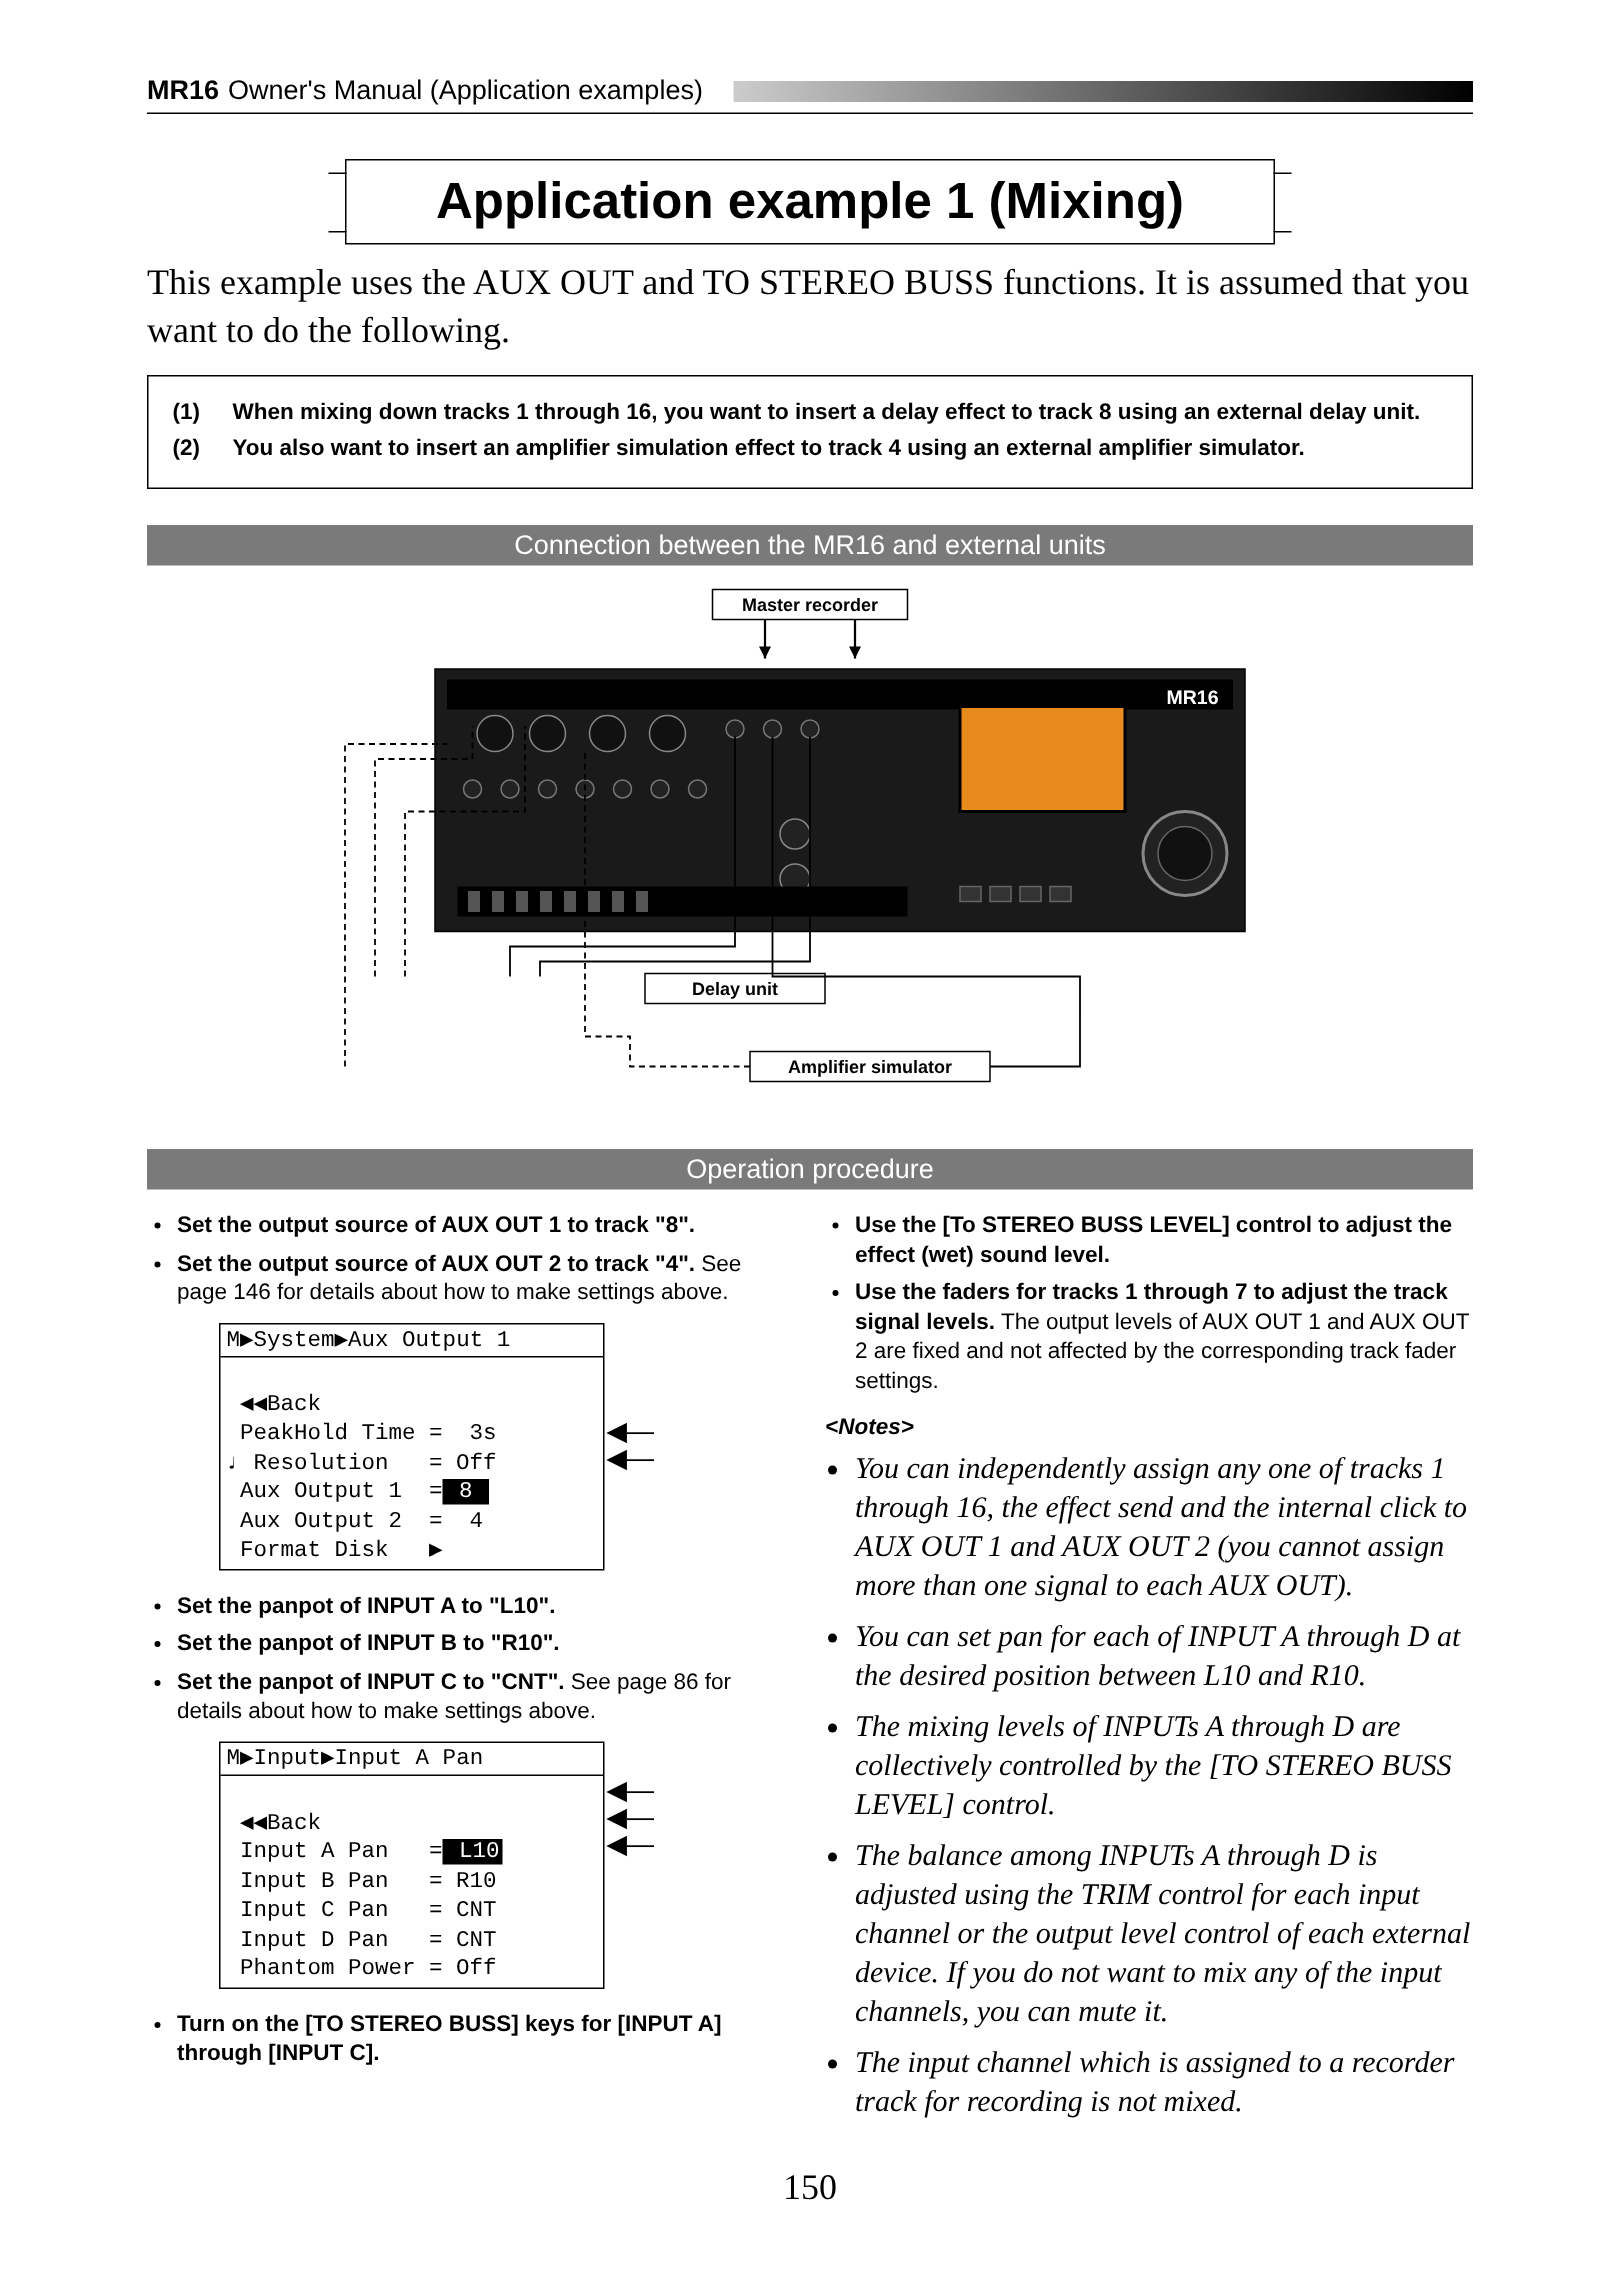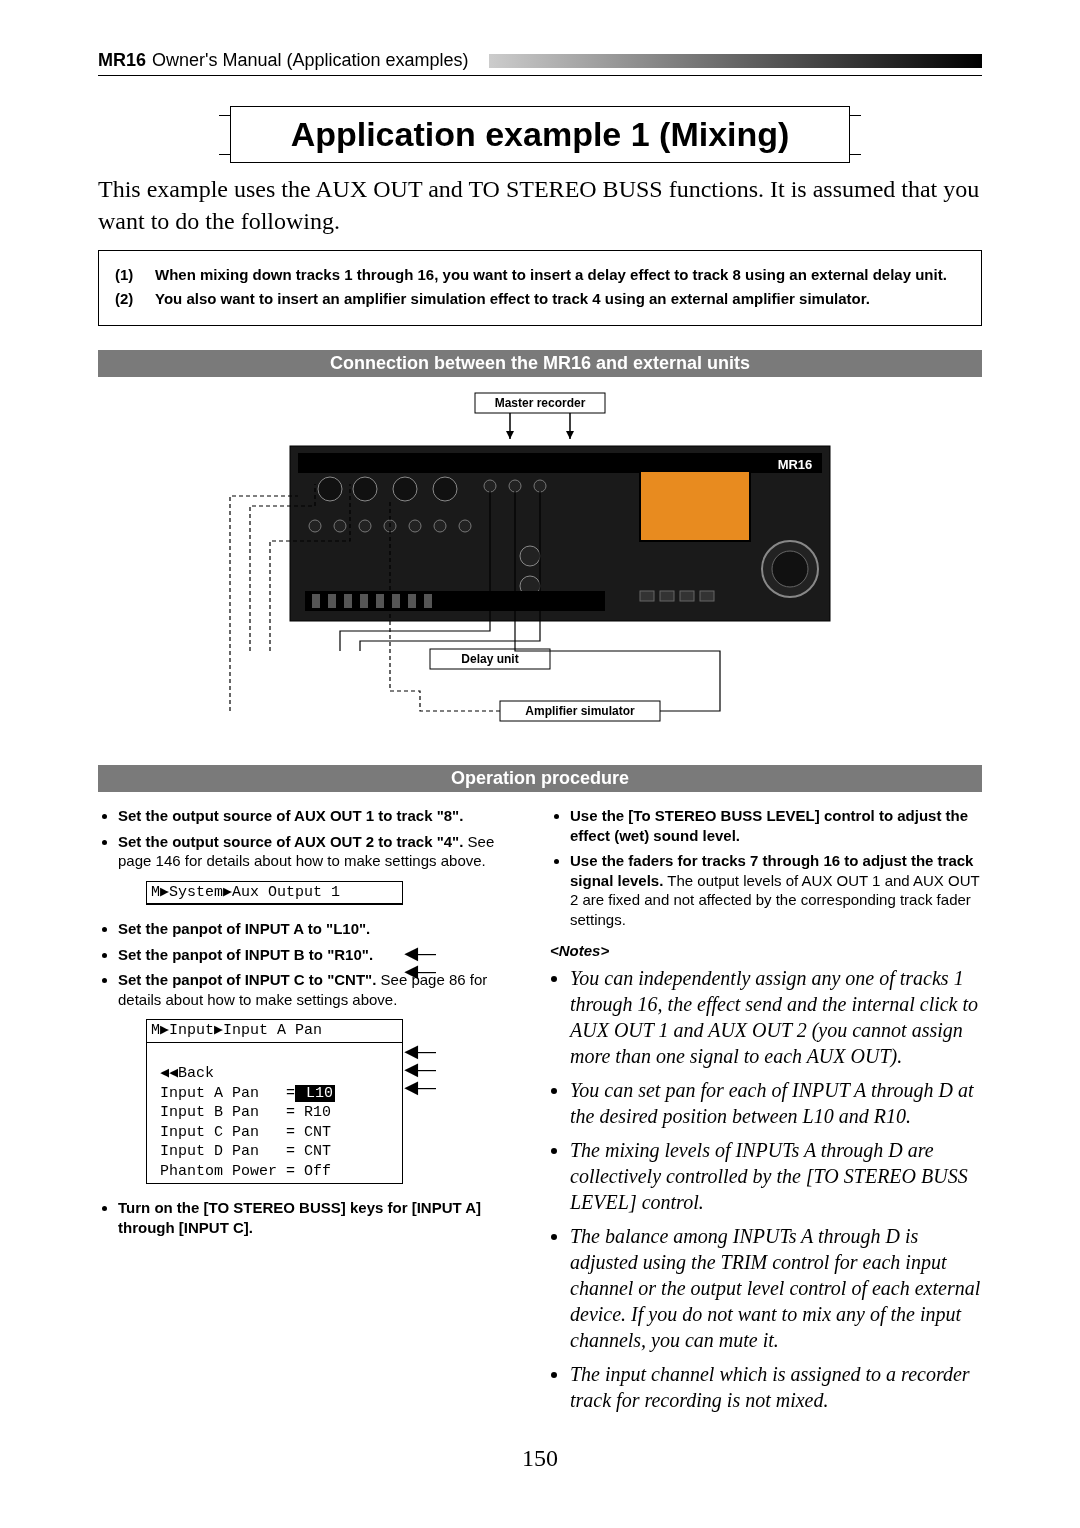--- a/index.html
+++ b/index.html
@@ -88,21 +88,21 @@
     line-height: 1.35;
   }
   .callout-num {
     width: 40px;
     flex-shrink: 0;
   }
   .section-bar {
     background: #7a7a7a;
     color: #fff;
     font-family: Arial, Helvetica, sans-serif;
-    font-weight: bold;
+    font-weight: normal;
     font-size: 18px;
     text-align: center;
     padding: 3px 12px;
     margin: 0 0 14px 0;
   }
   .diagram-wrap {
     text-align: center;
     margin: 0 0 20px 0;
   }
   .diagram-svg {
@@ -311,20 +311,27 @@
           <span class="strong">Set the output source of AUX OUT 1 to track "8".</span>
         </li>
         <li>
           <span class="strong">Set the output source of AUX OUT 2 to track "4".</span>
           <span class="body"> </span><span class="body">See page 146 for details about how to make settings above.</span>
         </li>
       </ul>
 
       <div class="screenshot">
         <div class="sc-title">M▶System▶Aux Output 1</div>
+        <div class="sc-body">
+<span> ◀◀Back</span>
+<span> PeakHold Time =  3s</span>
+<span>♩ Resolution   = Off</span>
+<span> Aux Output 1  =</span><span class="sc-hl"> 8 </span>
+<span> Aux Output 2  =  4</span>
+<span> Format Disk   ▶</span></div>
         <span class="sc-arrow" style="right:-34px; top:62px;">◀—</span>
         <span class="sc-arrow" style="right:-34px; top:80px;">◀—</span>
       </div>
 
       <ul class="proc">
         <li>
           <span class="strong">Set the panpot of INPUT A to "L10".</span>
         </li>
         <li>
           <span class="strong">Set the panpot of INPUT B to "R10".</span>
@@ -355,21 +362,21 @@
         </li>
       </ul>
     </div>
 
     <div class="col">
       <ul class="proc">
         <li>
           <span class="strong">Use the [To STEREO BUSS LEVEL] control to adjust the effect (wet) sound level.</span>
         </li>
         <li>
-          <span class="strong">Use the faders for tracks 7 through 16 to adjust the track signal levels.</span>
+          <span class="strong">Use the faders for tracks 1 through 7 to adjust the track signal levels.</span>
           <span class="body"> </span><span class="body">The output levels of AUX OUT 1 and AUX OUT 2 are fixed and not affected by the corresponding track fader settings.</span>
         </li>
       </ul>
 
       <p class="notes-head">&lt;Notes&gt;</p>
       <ul class="notes">
         <li>You can independently assign any one of tracks 1 through 16, the effect send and the internal click to AUX OUT 1 and AUX OUT 2 (you cannot assign more than one signal to each AUX OUT).</li>
         <li>You can set pan for each of INPUT A through D at the desired position between L10 and R10.</li>
         <li>The mixing levels of INPUTs A through D are collectively controlled by the [TO STEREO BUSS LEVEL] control.</li>
         <li>The balance among INPUTs A through D is adjusted using the TRIM control for each input channel or the output level control of each external device. If you do not want to mix any of the input channels, you can mute it.</li>

